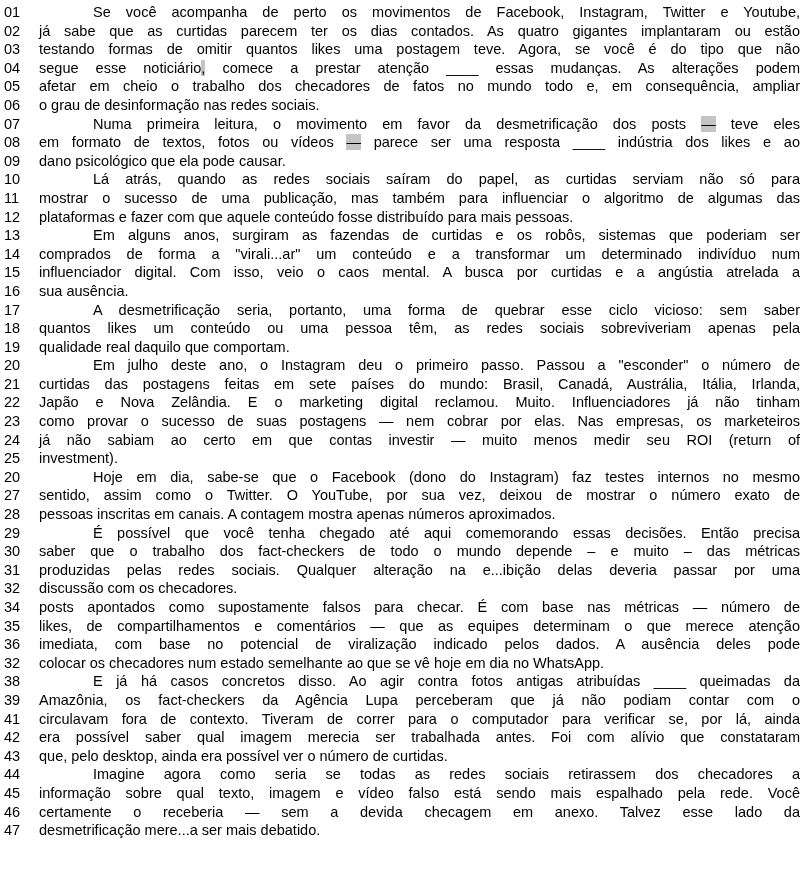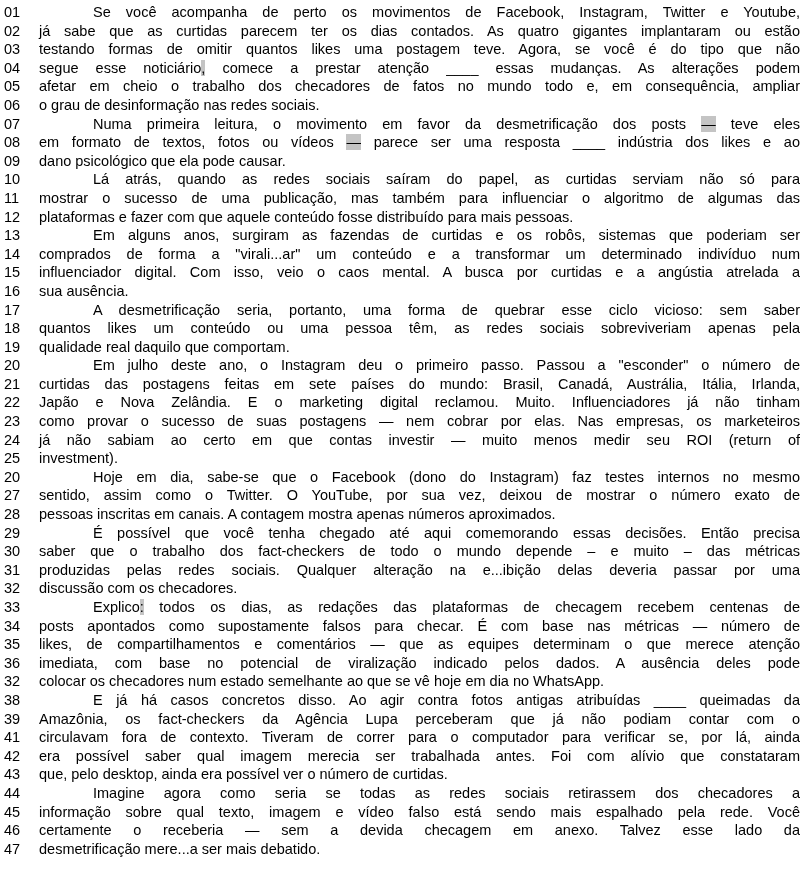--- a/index.html
+++ b/index.html
@@ -176,24 +176,20 @@
       </div>
       <div class="line">
         <span class="num">31</span>
         <span class="txt"><span>produzidas pelas redes sociais. Qualquer alteração na e...ibição delas deveria passar por uma</span></span>
       </div>
       <div class="line">
         <span class="num">32</span>
         <span class="txt last"><span>discussão com os checadores.</span></span>
       </div>
       <div class="line">
-        <span class="num">33</span>
-        <span class="txt indent"><span>Explico</span><span class="hl">:</span><span> todos os dias, as redações das plataformas de checagem recebem centenas de</span></span>
-      </div>
-      <div class="line">
         <span class="num">34</span>
         <span class="txt"><span>posts apontados como supostamente falsos para checar. É com base nas métricas — número de</span></span>
       </div>
       <div class="line">
         <span class="num">35</span>
         <span class="txt"><span>likes, de compartilhamentos e comentários — que as equipes determinam o que merece atenção</span></span>
       </div>
       <div class="line">
         <span class="num">36</span>
         <span class="txt"><span>imediata, com base no potencial de viralização indicado pelos dados. A ausência deles pode</span></span>

